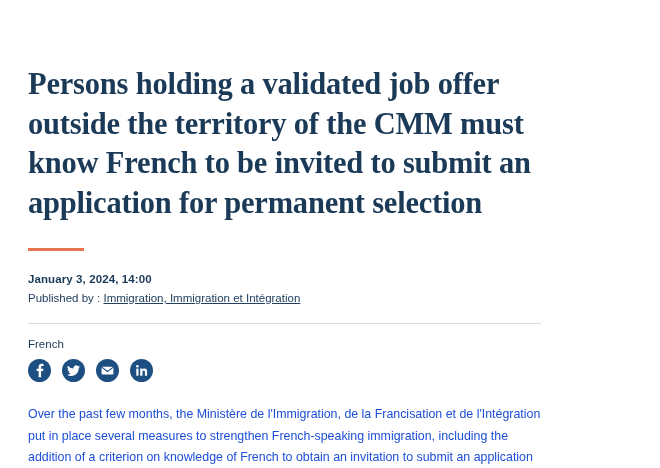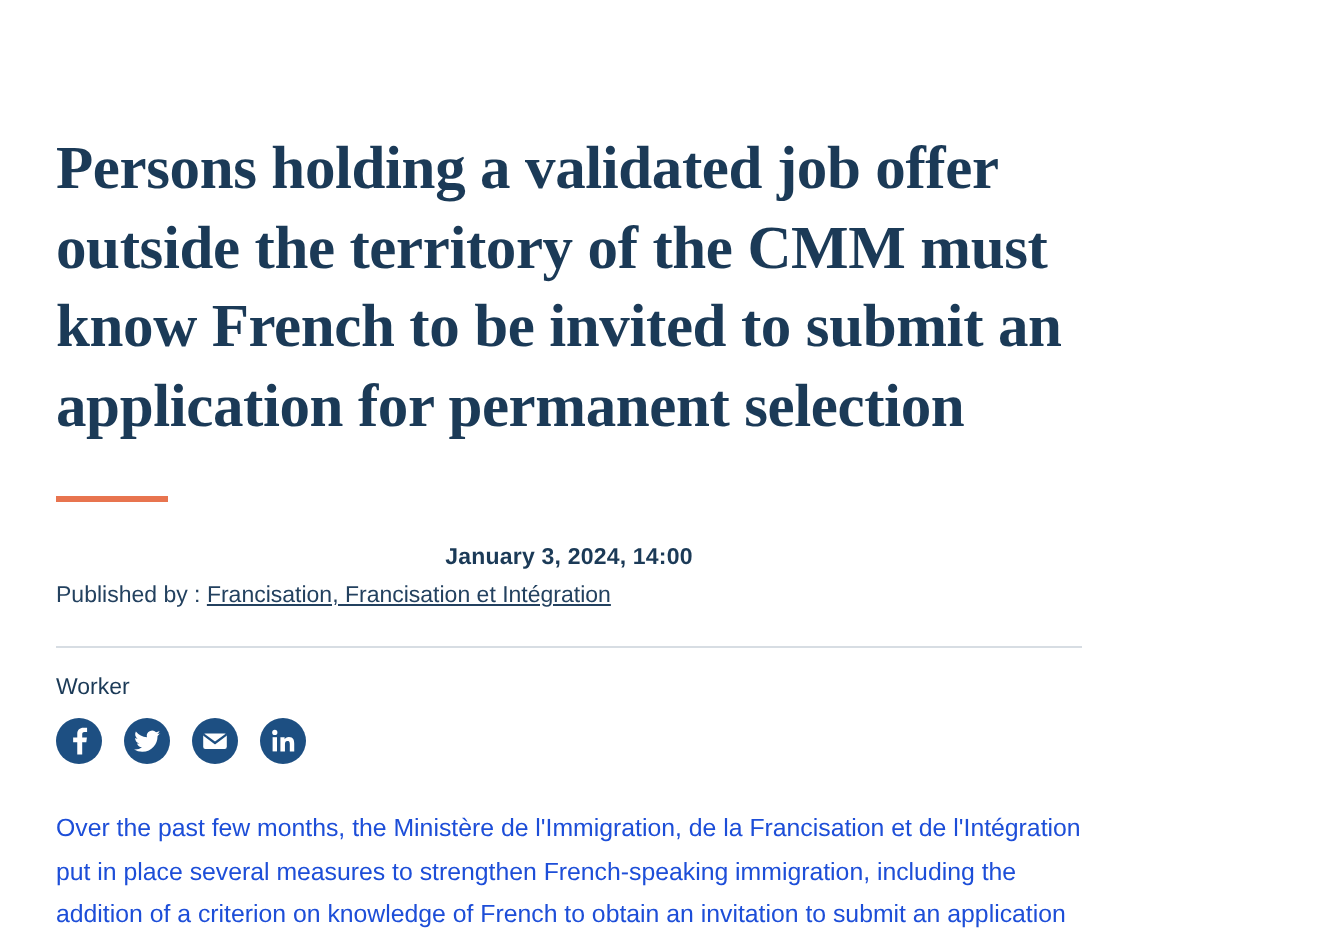--- a/index.html
+++ b/index.html
@@ -42,21 +42,20 @@
   .meta {
     margin-top: 20px;
     font-size: 11.5px;
     line-height: 1.5;
     color: #1b3a57;
   }
   .meta .date {
     font-weight: bold;
     display: block;
     letter-spacing: 0.1px;
-    text-align: center;
   }
   .meta .published {
     display: block;
     margin-top: 2px;
     color: #23415f;
   }
   .meta .published a {
     color: #23415f;
     text-decoration: underline;
   }
@@ -101,26 +100,26 @@
 <body>
 
 <div class="page">
 
   <h1 class="headline">Persons holding a validated job offer outside the territory of the CMM must know French to be invited to submit an application for permanent selection</h1>
 
   <hr class="rule-accent">
 
   <div class="meta">
     <span class="date">January 3, 2024, 14:00</span>
-    <span class="published"><span>Published by : </span><a href="#">Francisation, Francisation et Intégration</a></span>
+    <span class="published"><span>Published by : </span><a href="#">Immigration, Immigration et Intégration</a></span>
   </div>
 
   <div class="divider"></div>
 
-  <div class="share-label">Worker</div>
+  <div class="share-label">French</div>
 
   <div class="share-row">
 
     <div class="share-icon">
       <svg width="23" height="23" viewBox="0 0 23 23" aria-hidden="true">
         <path fill="#ffffff" d="M13.1 18.2v-6.1h2.05l.31-2.38H13.1V8.2c0-.69.19-1.16 1.18-1.16h1.26V4.91c-.22-.03-.97-.09-1.84-.09-1.82 0-3.07 1.11-3.07 3.16v1.74H8.57v2.38h2.06v6.1h2.47z"></path>
       </svg>
     </div>
 
     <div class="share-icon">

